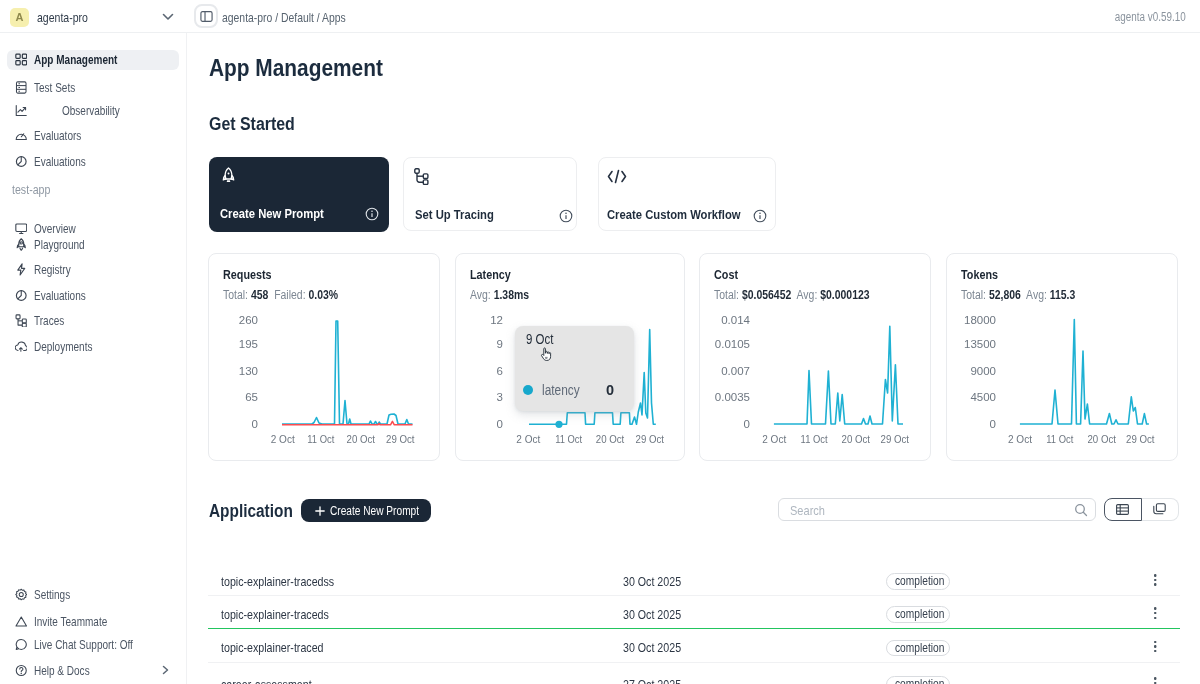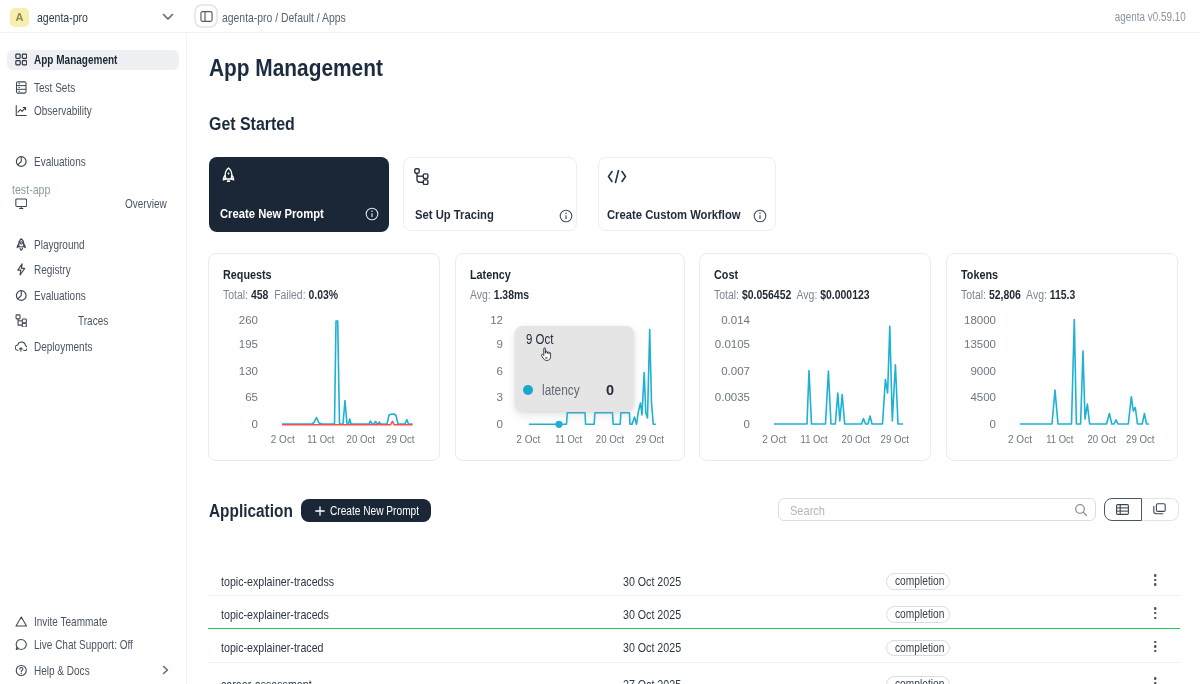--- a/index.html
+++ b/index.html
@@ -72,45 +72,56 @@
             <line x1="1" y1="5.3" x2="12" y2="5.3"></line>
             <line x1="1" y1="9.6" x2="12" y2="9.6"></line>
             <line x1="3.3" y1="3.2" x2="5" y2="3.2"></line>
             <line x1="3.3" y1="7.5" x2="5" y2="7.5"></line>
             <line x1="3.3" y1="11.8" x2="5" y2="11.8"></line>
           </g>
         </svg>
       </div>
     <div class="lb">Test Sets</div>
   </div>
-  <div class="navitem" style="top:100px;">
+  <div class="navitem" style="top:100px;gap:28px;">
     <div class="ic">
         <svg width="15" height="15" viewBox="0 0 15 15">
           <g fill="none" stroke="#3d4653" stroke-width="1.3" stroke-linecap="round" stroke-linejoin="round">
             <path d="M1.5 1.5 V13.5 H13.5"></path>
             <path d="M3.5 9.5 L6.5 6.5 L8.5 8.5 L12.5 4"></path>
             <path d="M9.8 3.8 H12.7 V6.7"></path>
           </g>
         </svg>
       </div>
     <div class="lb">Observability</div>
   </div>
+  <div class="navitem" style="top:125.5px;">
+    <div class="ic">
+        <svg width="16" height="13" viewBox="0 0 16 13">
+          <g fill="none" stroke="#3d4653" stroke-width="1.3" stroke-linecap="round">
+            <path d="M1.5 11.5 a6.5 6.5 0 0 1 13 0 Z"></path>
+            <path d="M8 8.2 L11.2 4.2"></path>
+          </g>
+        </svg>
+      </div>
+    <div class="lb">Evaluators</div>
+  </div>
   <div class="navitem" style="top:151px;">
     <div class="ic">
         <svg width="15" height="15" viewBox="0 0 15 15">
           <g fill="none" stroke="#3d4653" stroke-width="1.4" stroke-linecap="round">
             <circle cx="7.5" cy="7.5" r="5.8"></circle>
             <path d="M7.5 1.7 V7.5 L3.4 11.6" stroke-width="1.3"></path>
           </g>
         </svg>
       </div>
     <div class="lb">Evaluations</div>
   </div>
 
-  <div class="navitem" style="top:193px;justify-content:space-between;">
+  <div class="navitem" style="top:218px;">
     <div class="ic">
         <svg width="15" height="14" viewBox="0 0 15 14">
           <g fill="none" stroke="#3d4653" stroke-width="1.3" stroke-linecap="round">
             <rect x="1" y="1.5" width="13" height="9" rx="1.3"></rect>
             <line x1="5.5" y1="13" x2="9.5" y2="13"></line>
             <line x1="7.5" y1="10.5" x2="7.5" y2="13"></line>
           </g>
         </svg>
       </div>
     <div class="lb">Overview</div>
@@ -141,21 +152,21 @@
     <div class="ic">
         <svg width="15" height="15" viewBox="0 0 15 15">
           <g fill="none" stroke="#3d4653" stroke-width="1.4" stroke-linecap="round">
             <circle cx="7.5" cy="7.5" r="5.8"></circle>
             <path d="M7.5 1.7 V7.5 L3.4 11.6" stroke-width="1.3"></path>
           </g>
         </svg>
       </div>
     <div class="lb">Evaluations</div>
   </div>
-  <div class="navitem" style="top:310.5px;gap:44px;">
+  <div class="navitem" style="top:310.5px;">
     <div class="ic">
         <svg width="14" height="15" viewBox="0 0 14 15">
           <g fill="none" stroke="#3d4653" stroke-width="1.25" stroke-linejoin="round">
             <rect x="1" y="1" width="4.6" height="4.6" rx="0.9"></rect>
             <path d="M3.3 5.6 V12.8 H8.2"></path>
             <path d="M3.3 7.9 H8.2"></path>
             <rect x="8.2" y="5.7" width="4.6" height="4.6" rx="0.9"></rect>
             <rect x="8.2" y="10.5" width="4.6" height="4.6" rx="0.9"></rect>
           </g>
         </svg>
@@ -167,20 +178,31 @@
         <svg width="16" height="13" viewBox="0 0 16 13">
           <g fill="none" stroke="#3d4653" stroke-width="1.3" stroke-linecap="round" stroke-linejoin="round">
             <path d="M4 11.5 a3.5 3.5 0 0 1 -0.4-7 a5 5 0 0 1 9.8 1.1 a3 3 0 0 1 -1.4 5.9 H11"></path>
             <path d="M7.5 12.5 V8 M7.5 8 L5.6 9.9 M7.5 8 L9.4 9.9"></path>
           </g>
         </svg>
       </div>
     <div class="lb">Deployments</div>
   </div>
 
+  <div class="navitem" style="top:584px;">
+    <div class="ic">
+        <svg width="15" height="15" viewBox="0 0 16 16">
+          <g fill="none" stroke="#3d4653" stroke-width="1.3">
+            <circle cx="8" cy="8" r="2.6"></circle>
+            <path d="M8 1.2 l1.4 1.5 2-0.4 0.7 1.9 1.9 0.7 -0.4 2 L15 8 l-1.4 1.4 0.4 2 -1.9 0.7 -0.7 1.9 -2-0.4 L8 14.8 l-1.4-1.5 -2 0.4 -0.7-1.9 -1.9-0.7 0.4-2 L1 8 l1.4-1.4 -0.4-2 1.9-0.7 0.7-1.9 2 0.4 Z" stroke-linejoin="round"></path>
+          </g>
+        </svg>
+      </div>
+    <div class="lb">Settings</div>
+  </div>
   <div class="navitem" style="top:608.5px;align-items:flex-end;">
     <div class="ic">
         <svg width="15" height="14" viewBox="0 0 15 14">
           <path d="M7.5 1.6 L13.8 12.4 H1.2 Z" fill="none" stroke="#3d4653" stroke-width="1.3" stroke-linejoin="round"></path>
         </svg>
       </div>
     <div class="lb">Invite Teammate</div>
   </div>
   <div class="navitem" style="top:660.5px;">
     <div class="ic">

